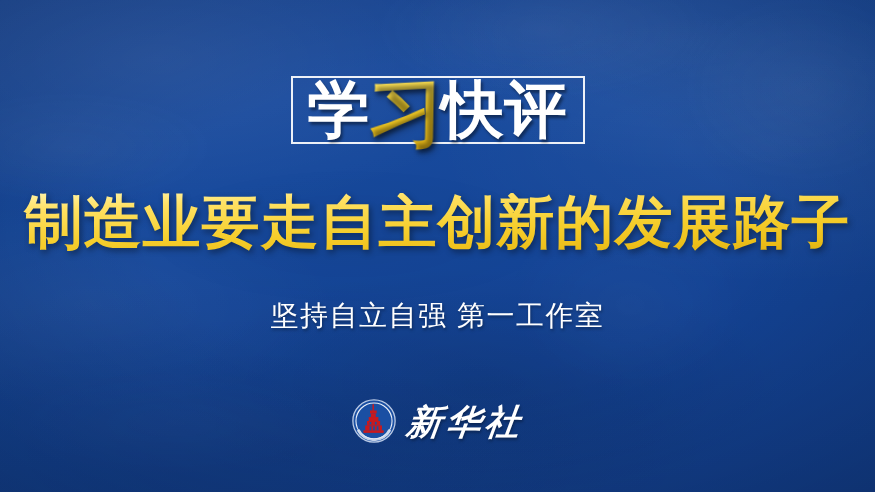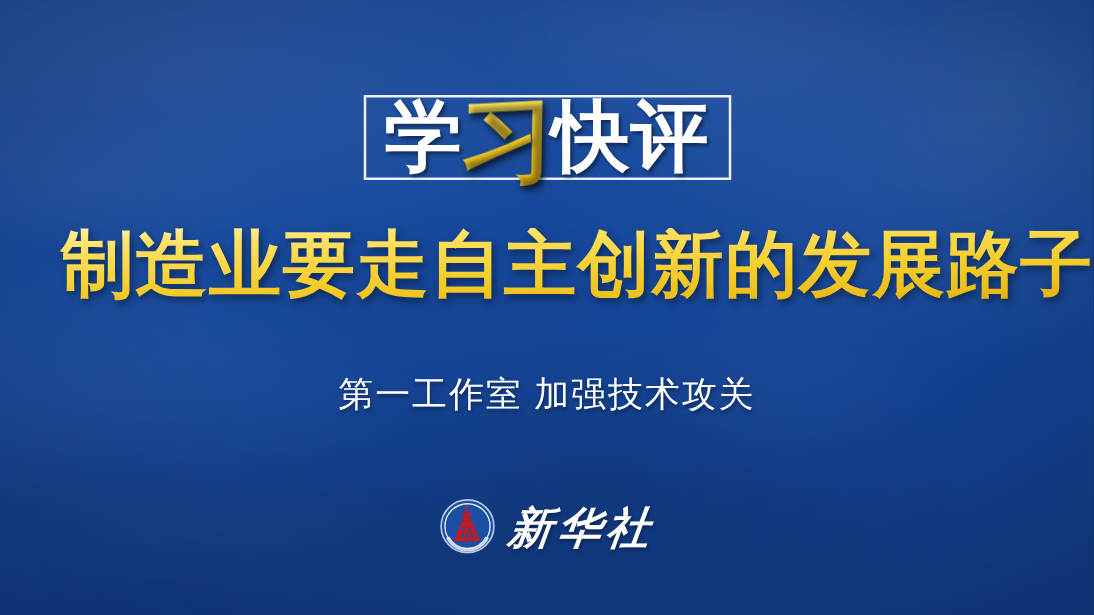--- a/index.html
+++ b/index.html
@@ -90,22 +90,22 @@
     -webkit-background-clip: text;
     background-clip: text;
     -webkit-text-fill-color: transparent;
     filter: drop-shadow(2px 3px 3px rgba(0,0,0,0.38));
   }
 
   
   .headline {
     position: absolute;
     left: 0; right: 0;
-    top: 182px;
-    text-align: right;
+    top: 193px;
+    text-align: center;
     font-family: "Liberation Serif", "DejaVu Serif", serif;
     font-weight: 700;
     font-size: 58px;
     line-height: 1.05;
     letter-spacing: 1px;
     white-space: nowrap;
     background: linear-gradient(178deg, #fff3a8 0%, #ffe163 20%, #f6cf2e 55%, #edc01b 80%, #e0ae0d 100%);
     -webkit-background-clip: text;
     background-clip: text;
     color: transparent;
@@ -178,21 +178,21 @@
         <span class="bc">学</span>
         <span class="bc gold">习</span>
         <span class="bc">快</span>
         <span class="bc">评</span>
       </div>
     </div>
   </div>
 
   <div class="headline">制造业要走自主创新的发展路子</div>
 
-  <div class="subtitle">第一工作室 加强技术攻关</div>
+  <div class="subtitle">坚持自立自强 第一工作室</div>
 
   <div class="footer">
 
     <svg class="xh-logo" viewBox="0 0 100 100">
       <circle cx="50" cy="50" r="48" fill="#1a4fa3" stroke="#b9c9e4" stroke-width="3"></circle>
       <circle cx="50" cy="50" r="41" fill="none" stroke="#e8eef8" stroke-width="2.5"></circle>
 
       <rect x="46.5" y="12" width="3.4" height="15" fill="#c8191e"></rect>
       <rect x="41" y="26" width="15" height="7" fill="#c8191e"></rect>
       <rect x="43" y="33" width="11" height="8" fill="#c8191e"></rect>

